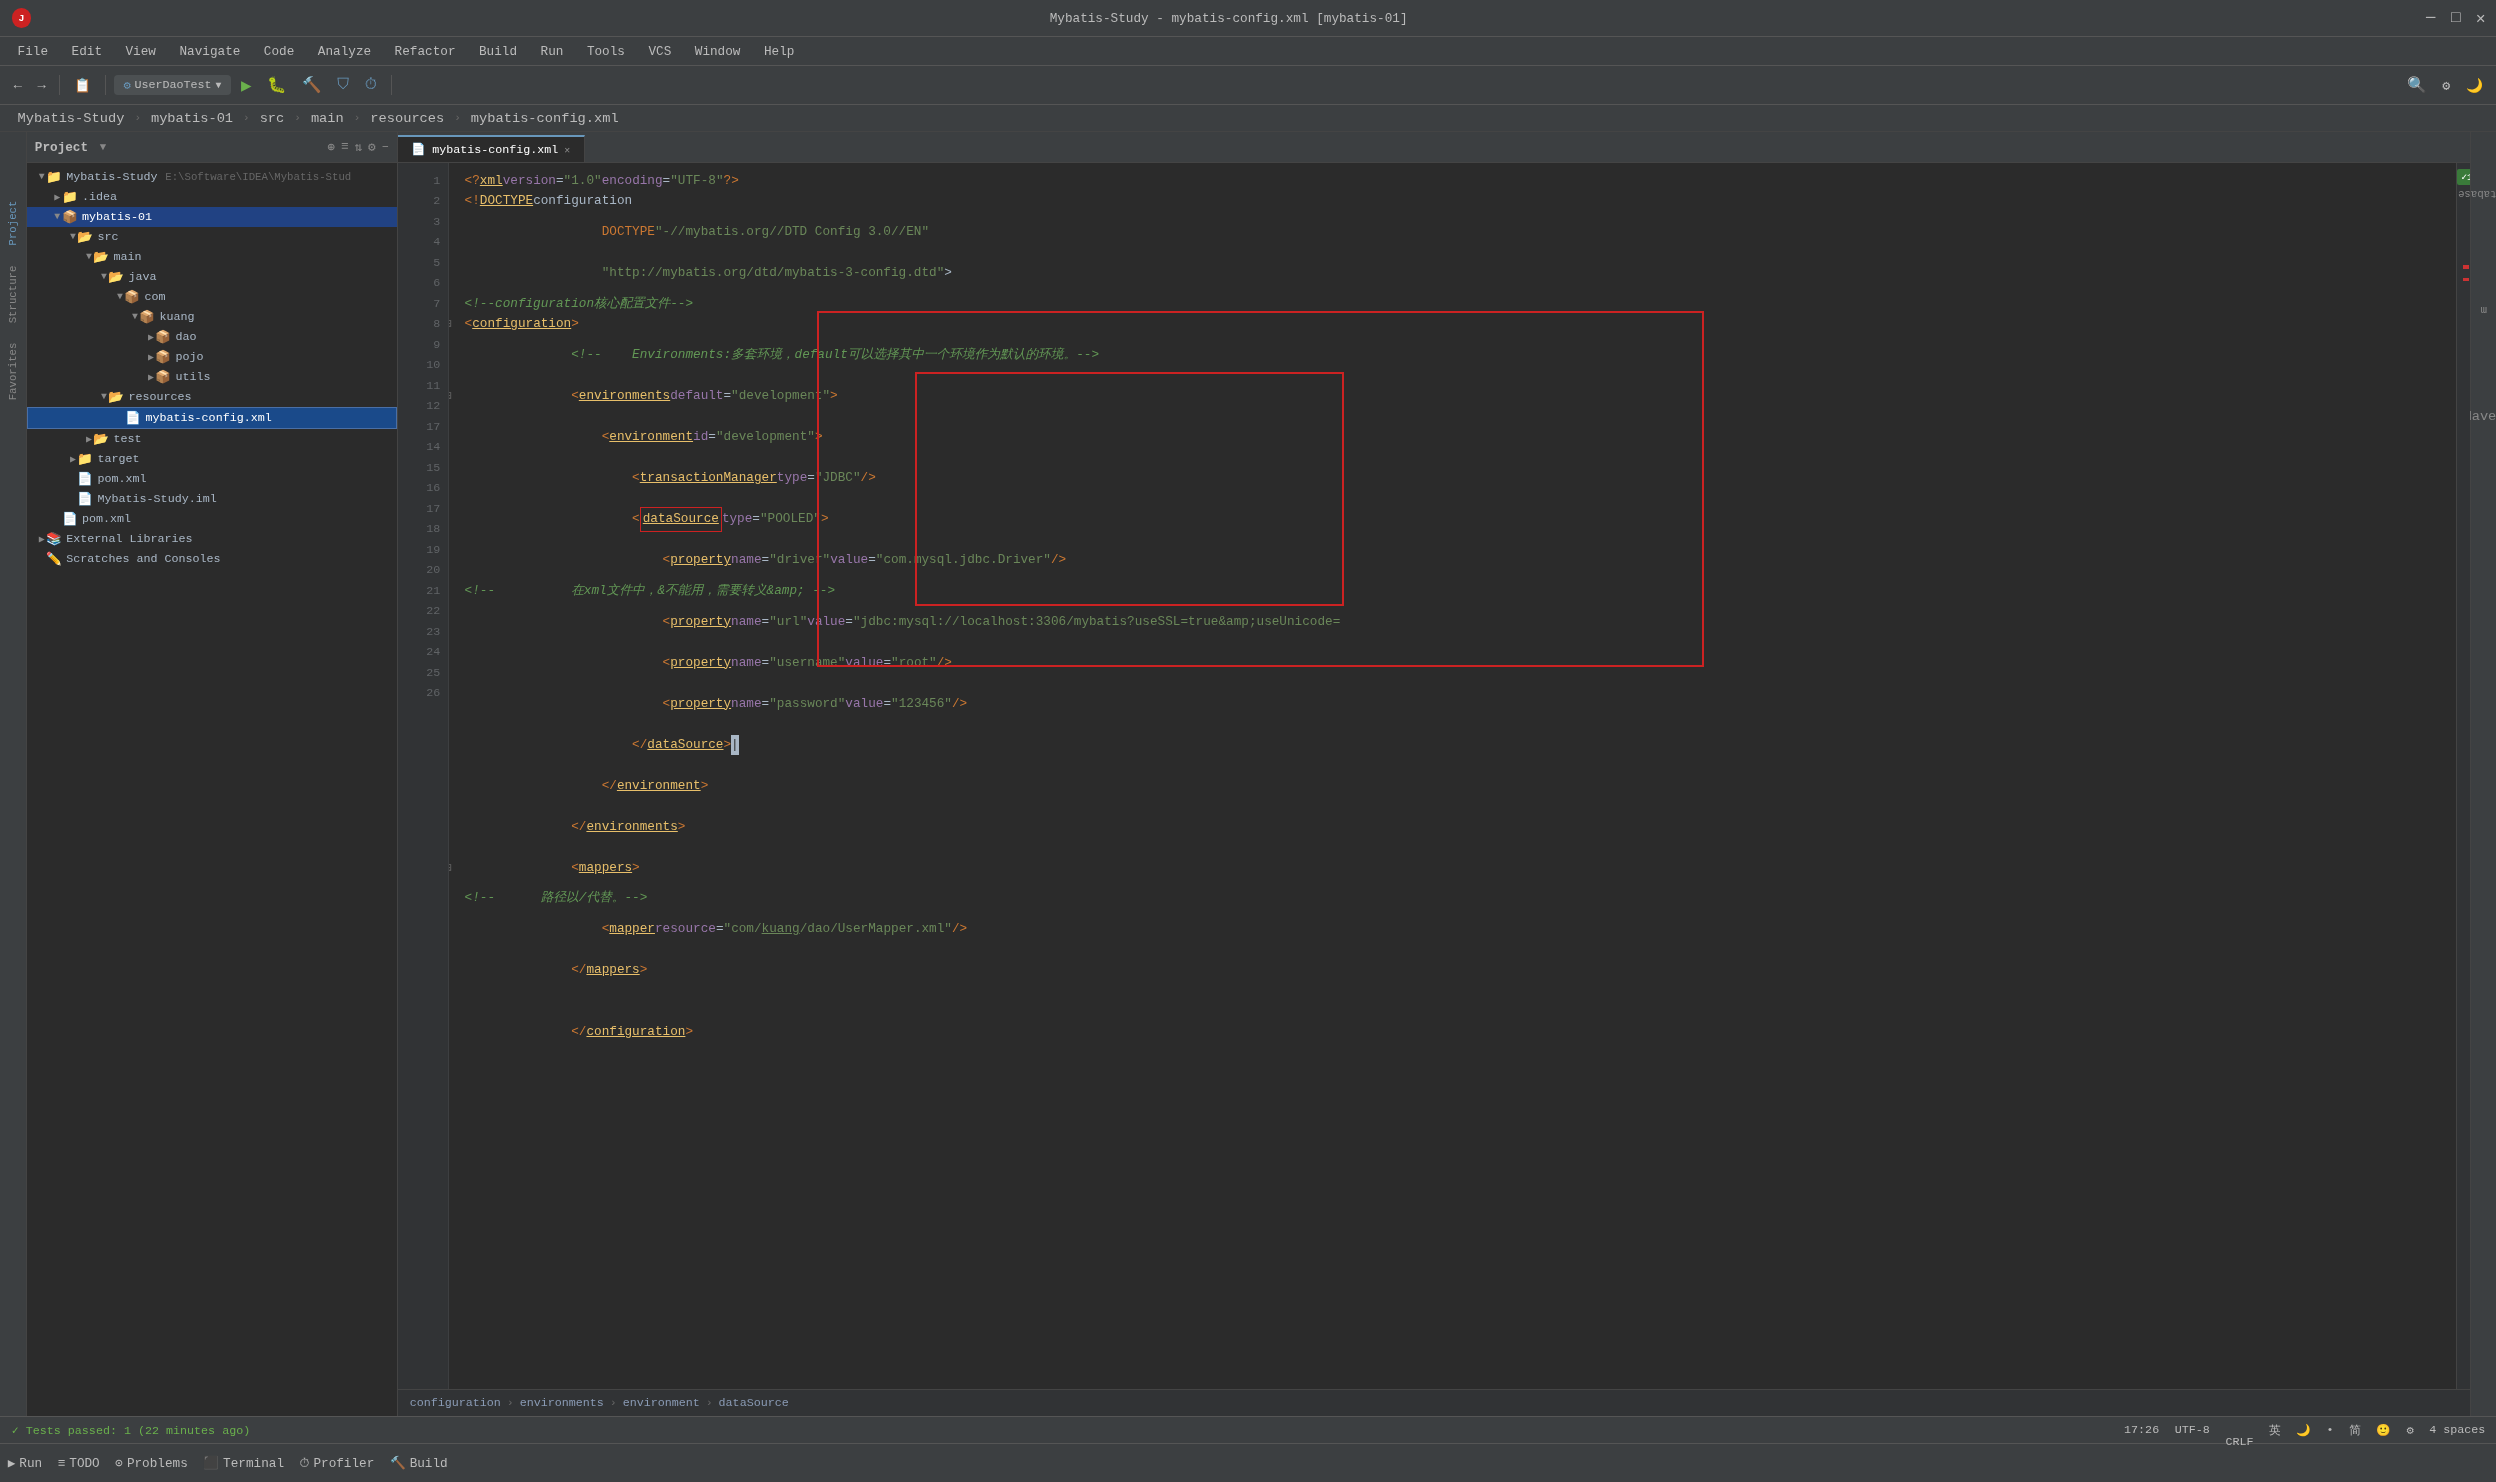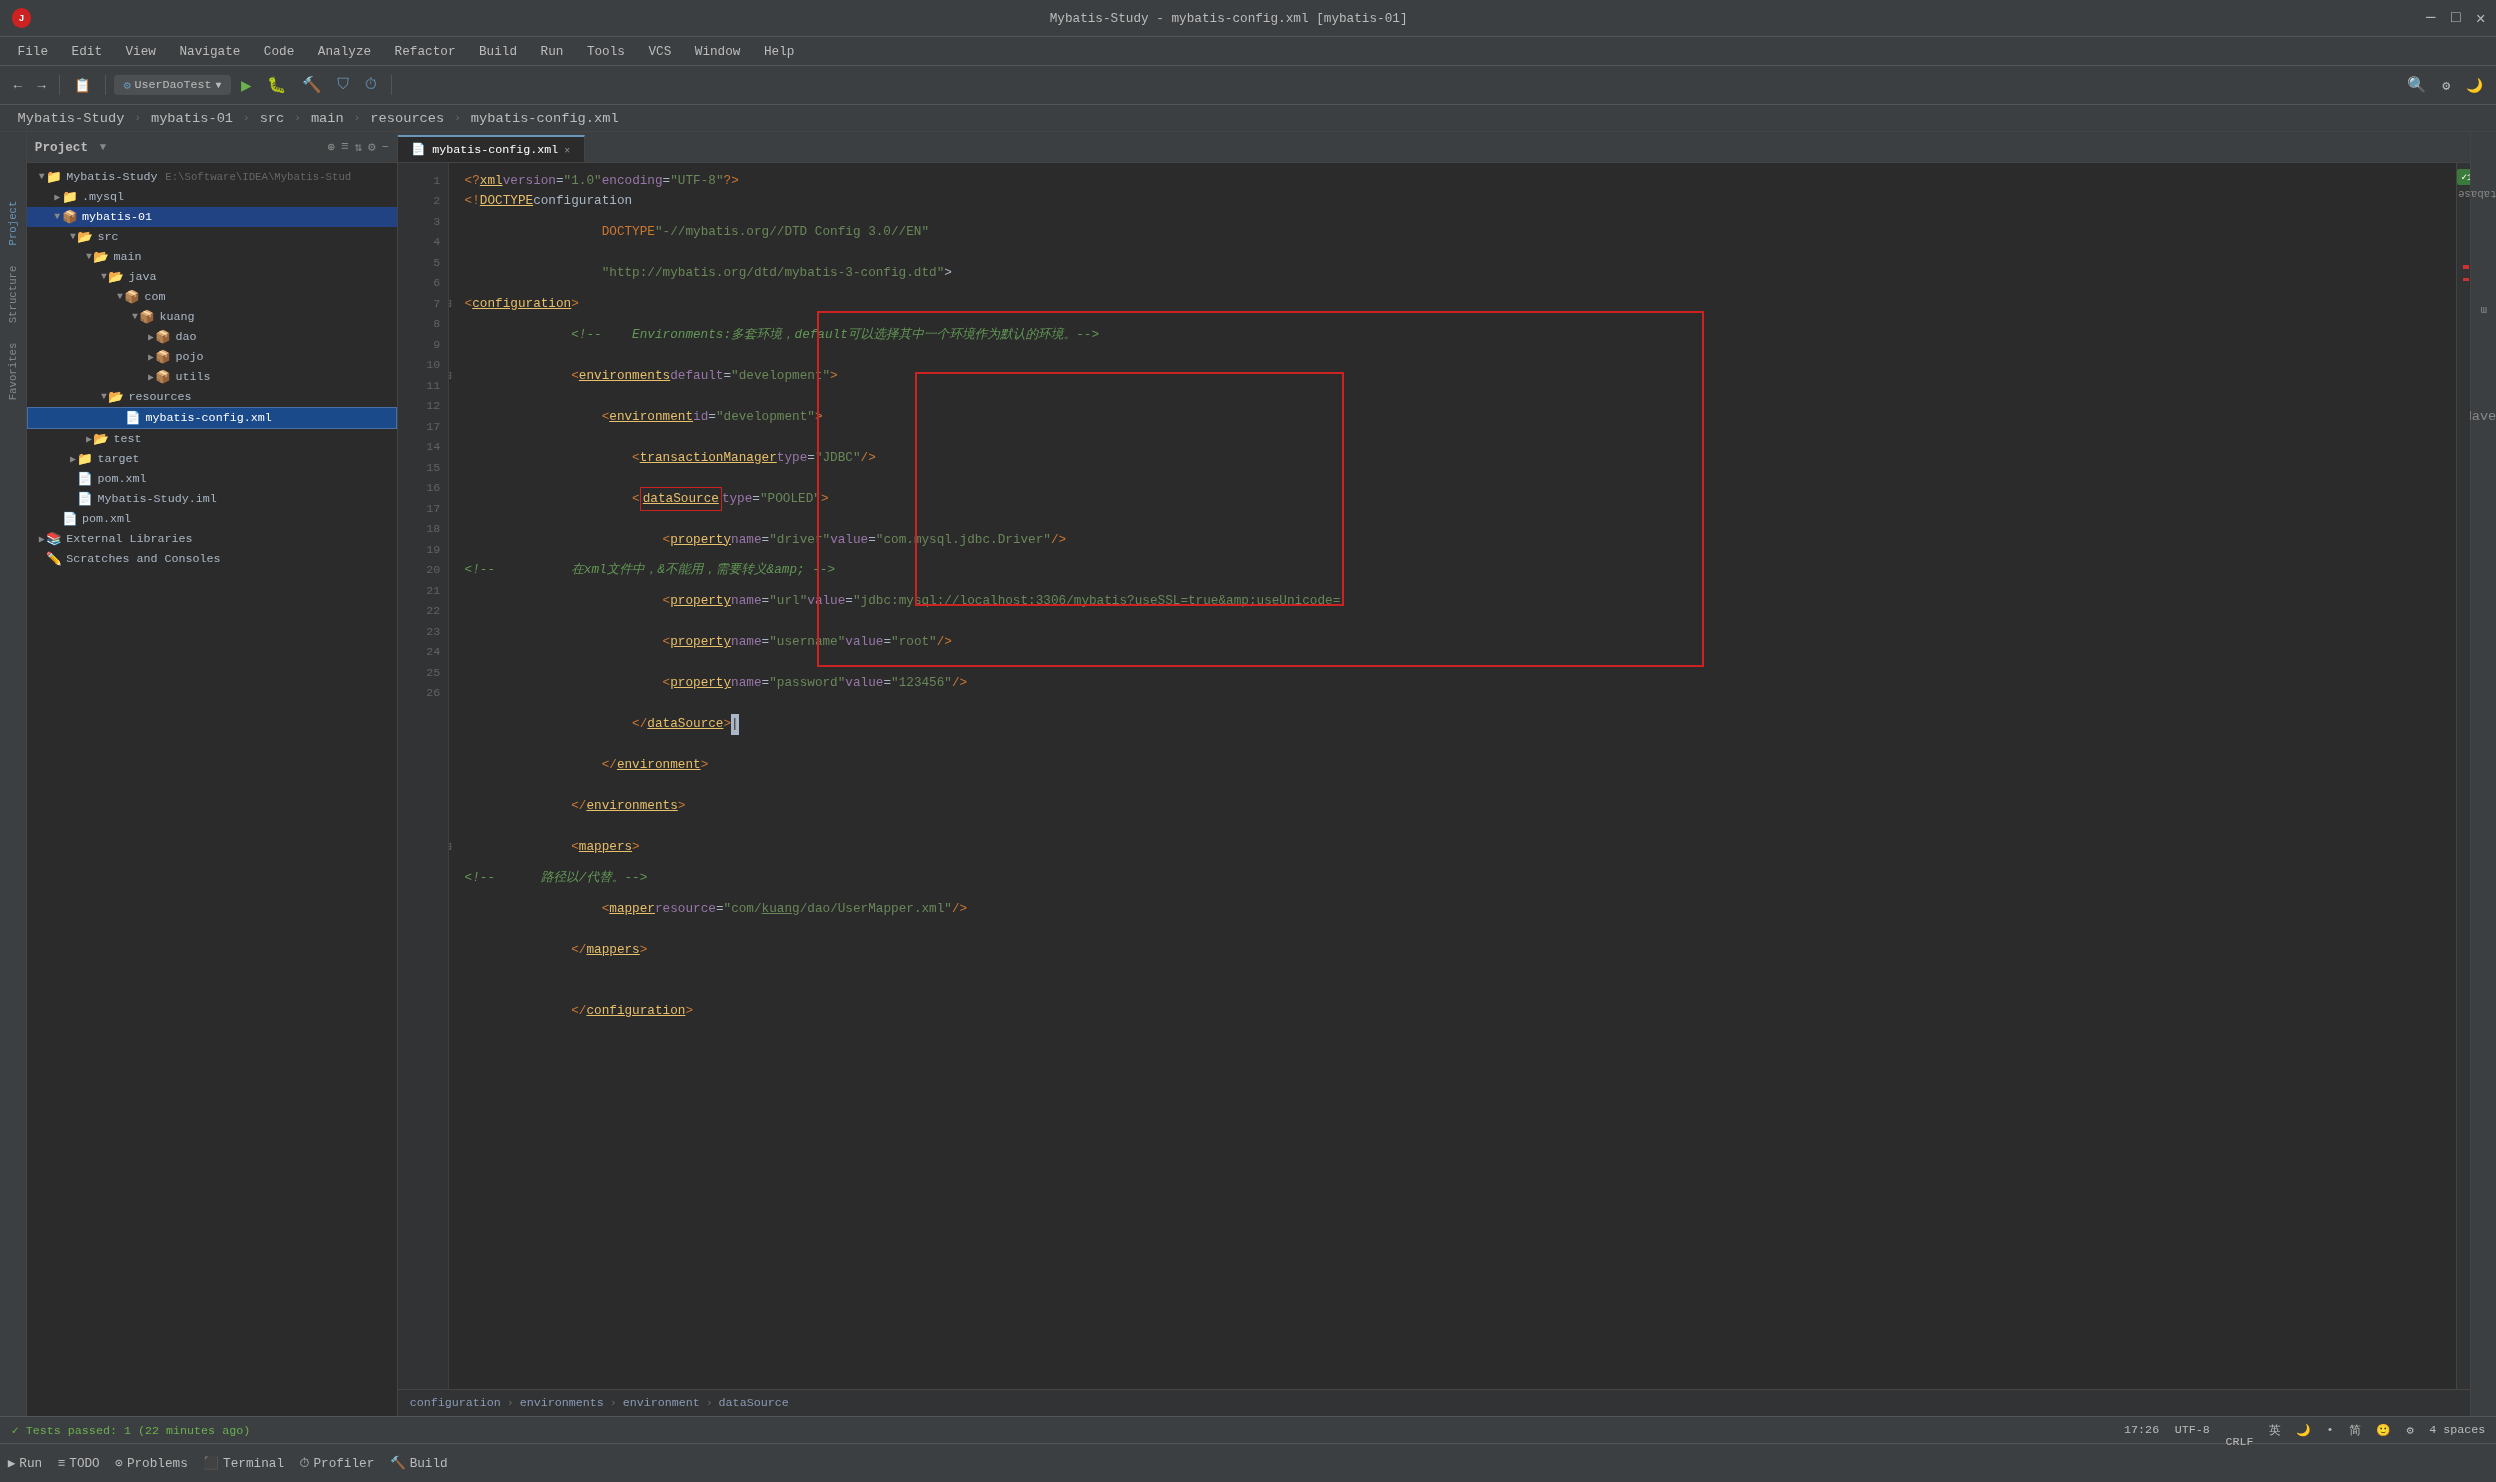--- a/index.html
+++ b/index.html
@@ -468,21 +468,21 @@
         <span class="tree-arrow">▼</span>
         <span class="tree-icon" style="color:#cc8844;">📁</span>
         <span class="tree-label">Mybatis-Study</span>
         <span style="color:#666; font-size:10.7px; margin-left:7.8px;">E:\Software\IDEA\Mybatis-Stud</span>
       </div>
 
       <div class="tree-item">
         <span class="tree-indent" style="width:23.4px;"></span>
         <span class="tree-arrow">▶</span>
         <span class="tree-icon">📁</span>
-        <span class="tree-label">.mysql</span>
+        <span class="tree-label">.idea</span>
       </div>
 
       <div class="tree-item selected">
         <span class="tree-indent" style="width:23.4px;"></span>
         <span class="tree-arrow">▼</span>
         <span class="tree-icon" style="color:#6897bb;">📦</span>
         <span class="tree-label selected">mybatis-01</span>
       </div>
 
       <div class="tree-item">
@@ -659,20 +659,23 @@
         </div>
 
         <div class="code-line">
           &nbsp;&nbsp;&nbsp;&nbsp;&nbsp;&nbsp;&nbsp;&nbsp;<span class="keyword">DOCTYPE</span> <span class="xml-value">"-//mybatis.org//DTD Config 3.0//EN"</span>
         </div>
 
         <div class="code-line">
           &nbsp;&nbsp;&nbsp;&nbsp;&nbsp;&nbsp;&nbsp;&nbsp;<span class="xml-value">"http://mybatis.org/dtd/mybatis-3-config.dtd"</span><span>&gt;</span>
         </div>
 
+        <div class="code-line">
+          <span class="xml-comment">&lt;!--configuration核心配置文件--&gt;</span>
+        </div>
 
         <div class="code-line" style="position:relative;">
           <span style="position:absolute;left:-19.5px;color:#666;font-size:11.7px;">⊟</span>
           <span class="xml-punct">&lt;</span><span class="xml-tag">configuration</span><span class="xml-punct">&gt;</span>
         </div>
 
         <div class="code-line">
           &nbsp;&nbsp;&nbsp;&nbsp;<span class="xml-comment">&lt;!--    Environments:多套环境，default可以选择其中一个环境作为默认的环境。--&gt;</span>
         </div>
 

